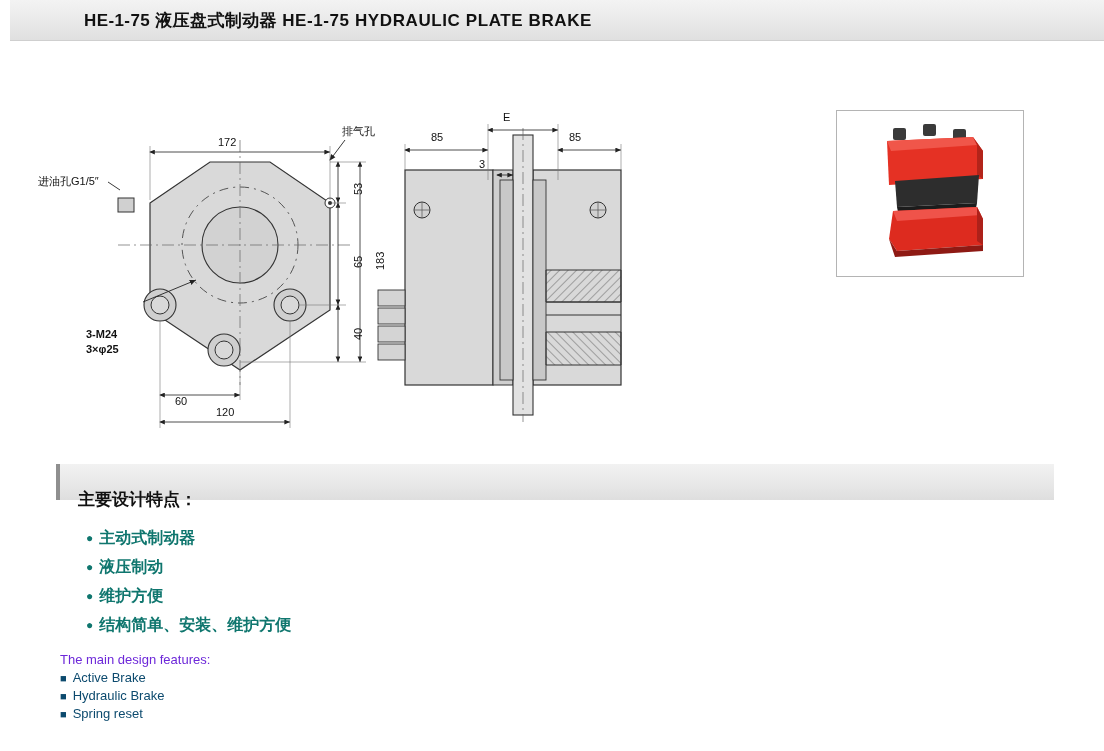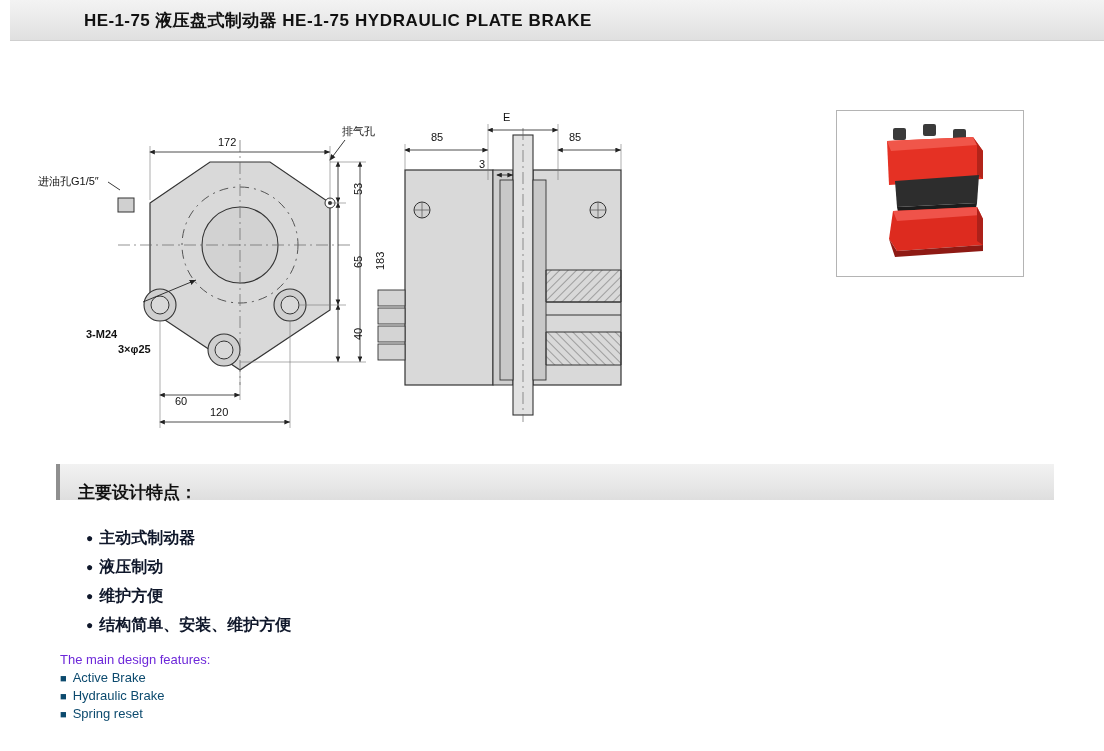--- a/index.html
+++ b/index.html
@@ -36,26 +36,26 @@
     border:1px solid #b4b4b4;background:#fff;
   }
 
   
   .band{
     position:absolute;left:56px;top:464px;width:994px;height:36px;
     background:linear-gradient(to bottom,#f2f2f2 0%,#e7e7e7 60%,#dedede 100%);
     border-left:4px solid #8f8f8f;
   }
   .band .band-label{
-    position:absolute;left:18px;top:17px;font-size:17px;font-weight:bold;color:#111;
+    position:absolute;left:18px;top:24px;font-size:17px;font-weight:bold;color:#111;
   }
 
   .bullets{position:absolute;left:86px;top:528px;width:700px;}
   .bullets li{
-    list-style:none;font-size:16px;font-weight:bold;color:#0f172a;margin:0 0 8px 0;
+    list-style:none;font-size:16px;font-weight:bold;color:#0f766e;margin:0 0 8px 0;
     line-height:20px;
   }
   .bullets li:before{content:"\25CF";font-size:12px;margin-right:6px;position:relative;top:-1px;}
   .bullets{margin:0;padding:0;}
 
   .en-block{position:absolute;left:60px;top:652px;width:760px;}
   .en-block .en-head{font-size:13px;color:#6d28d9;margin-bottom:2px;}
   .en-block ul{margin:0;padding:0;}
   .en-block li{
     list-style:none;font-size:13px;color:#0c4a6e;line-height:18px;
@@ -174,29 +174,29 @@
       <line x1="558" y1="140" x2="558" y2="84" stroke="#777" stroke-width="0.6"></line>
       <line x1="621" y1="130" x2="621" y2="104" stroke="#777" stroke-width="0.6"></line>
 
       <line x1="497" y1="135" x2="513" y2="135" stroke="#222" stroke-width="0.8" marker-start="url(#arL)" marker-end="url(#ar)"></line>
     </g>
   </svg>
 
   <div class="dim-txt" style="left:38px;top:134px;">进油孔G1/5″</div>
   <div class="dim-txt" style="left:342px;top:84px;">排气孔</div>
   <div class="dim-txt" style="left:86px;top:288px;font-weight:bold;">3-M24</div>
-  <div class="dim-txt" style="left:86px;top:303px;font-weight:bold;margin-left:32px;">3×φ25</div>
+  <div class="dim-txt" style="left:86px;top:303px;font-weight:bold;">3×φ25</div>
 
   <div class="dim-txt" style="left:218px;top:96px;">172</div>
   <div class="dim-txt v" style="left:352px;top:155px;transform:rotate(-90deg);">53</div>
   <div class="dim-txt v" style="left:352px;top:228px;transform:rotate(-90deg);">65</div>
   <div class="dim-txt v" style="left:374px;top:230px;transform:rotate(-90deg);">183</div>
   <div class="dim-txt v" style="left:352px;top:300px;transform:rotate(-90deg);">40</div>
   <div class="dim-txt" style="left:175px;top:339px;margin-top:16px;">60</div>
-  <div class="dim-txt" style="left:210px;top:366px;">120</div>
+  <div class="dim-txt" style="left:216px;top:366px;">120</div>
 
   <div class="dim-txt" style="left:431px;top:91px;">85</div>
   <div class="dim-txt" style="left:569px;top:91px;">85</div>
   <div class="dim-txt" style="left:503px;top:71px;">E</div>
   <div class="dim-txt" style="left:479px;top:118px;">3</div>
 
   <div class="photo-box">
     <svg width="184" height="163" viewBox="0 0 184 163">
       <rect x="0" y="0" width="184" height="163" fill="#ffffff"></rect>
 

